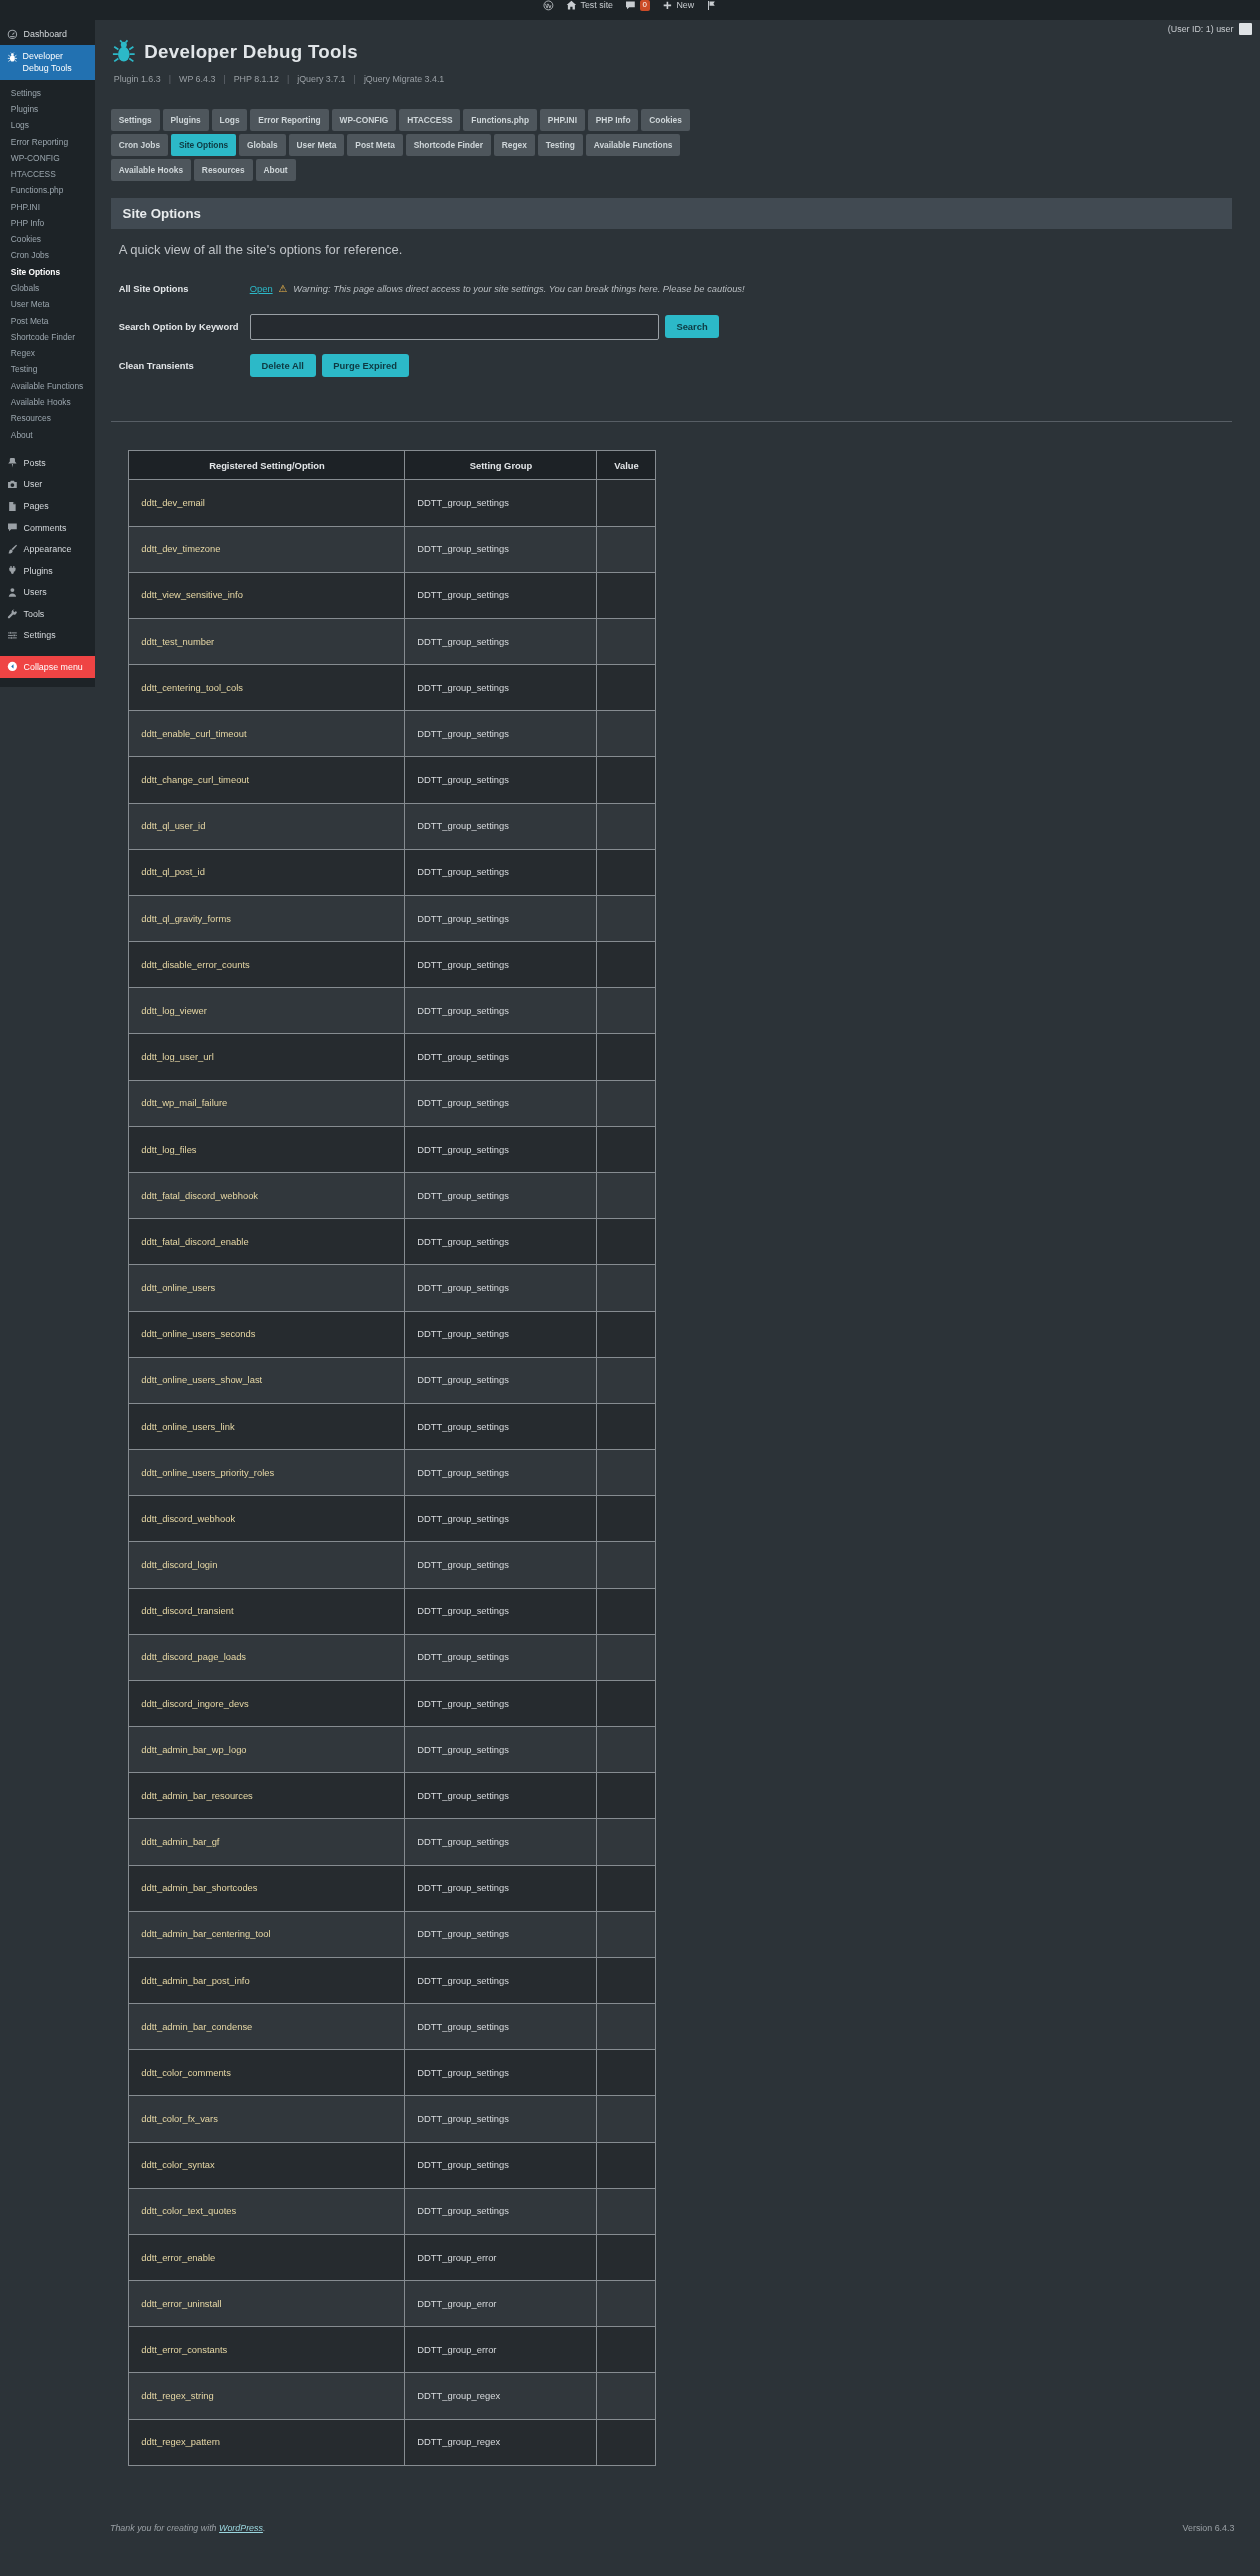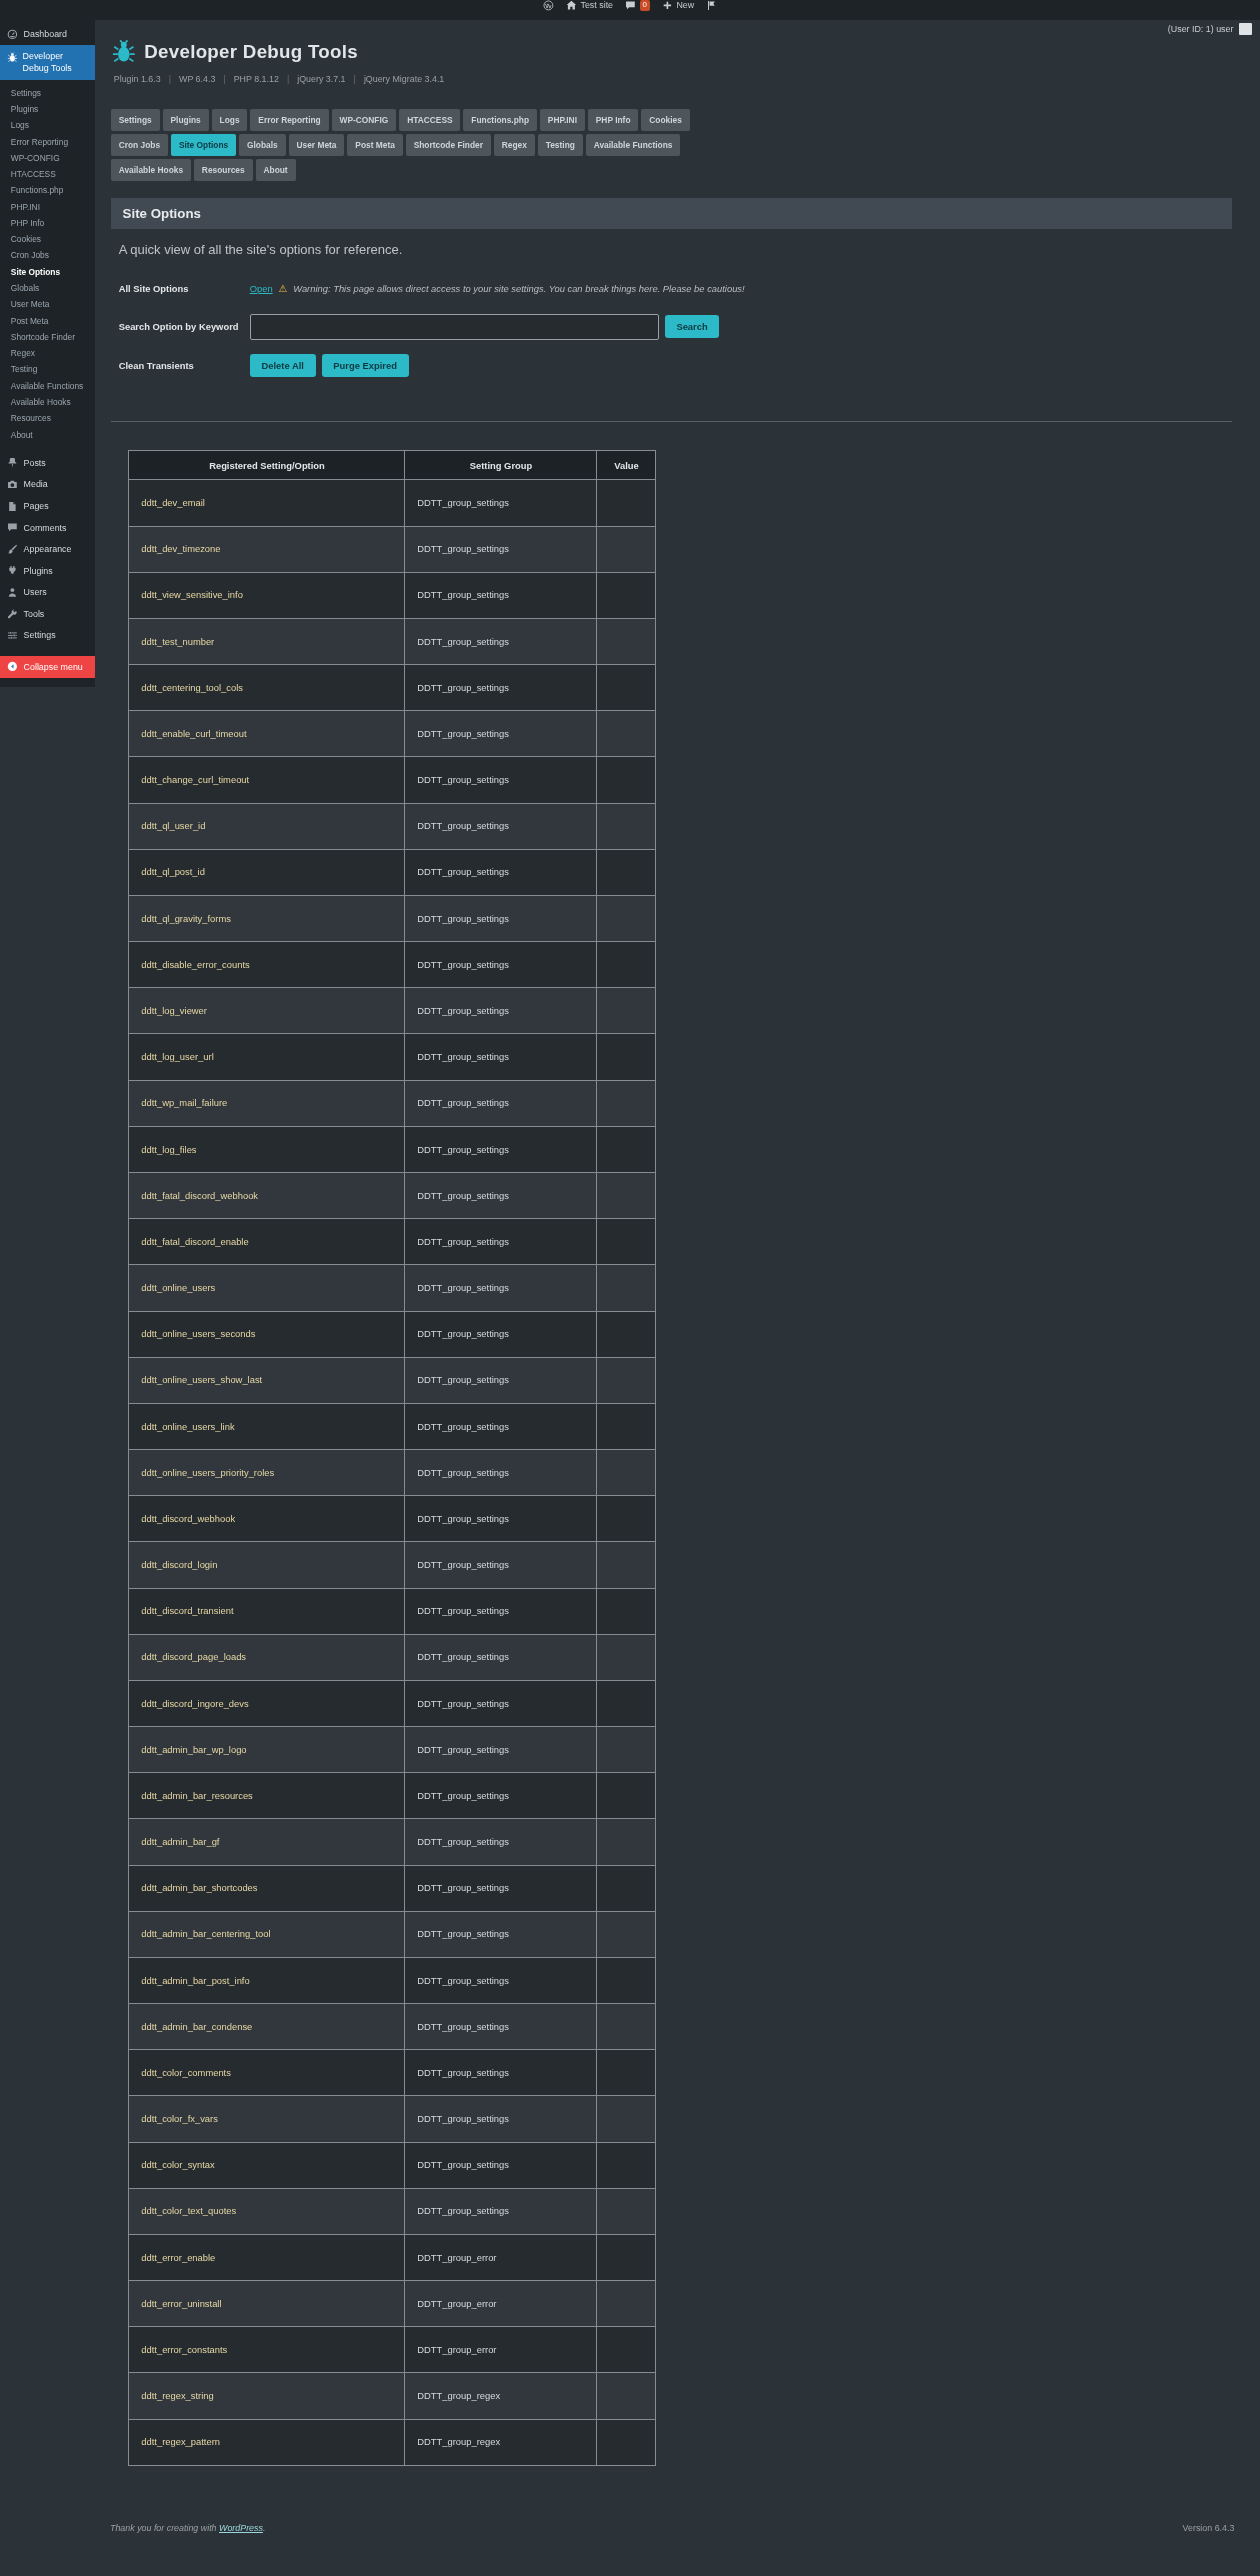--- a/index.html
+++ b/index.html
@@ -194,21 +194,21 @@
               </svg>
             </span>
             <span>Posts</span>
           </div>
           <div class="sb-item">
             <span class="ic">
               <svg viewBox="0 0 16 16">
                 <path fill="currentColor" fill-rule="evenodd" d="M1.5 4.3h3.2l1-1.8h4.6l1 1.8h3.2v9.2h-13zM8 6.2a2.8 2.8 0 1 0 .001 5.6A2.8 2.8 0 0 0 8 6.2z"></path>
               </svg>
             </span>
-            <span>Media</span>
+            <span>User</span>
           </div>
           <div class="sb-item">
             <span class="ic">
               <svg viewBox="0 0 16 16">
                 <path fill="currentColor" d="M3.2 1.3h6.2l3.4 3.4v10H3.2z"></path>
                 <path d="M9.4 1.3v3.4h3.4z" fill="#1d2327"></path>
               </svg>
             </span>
             <span>Pages</span>
           </div>

